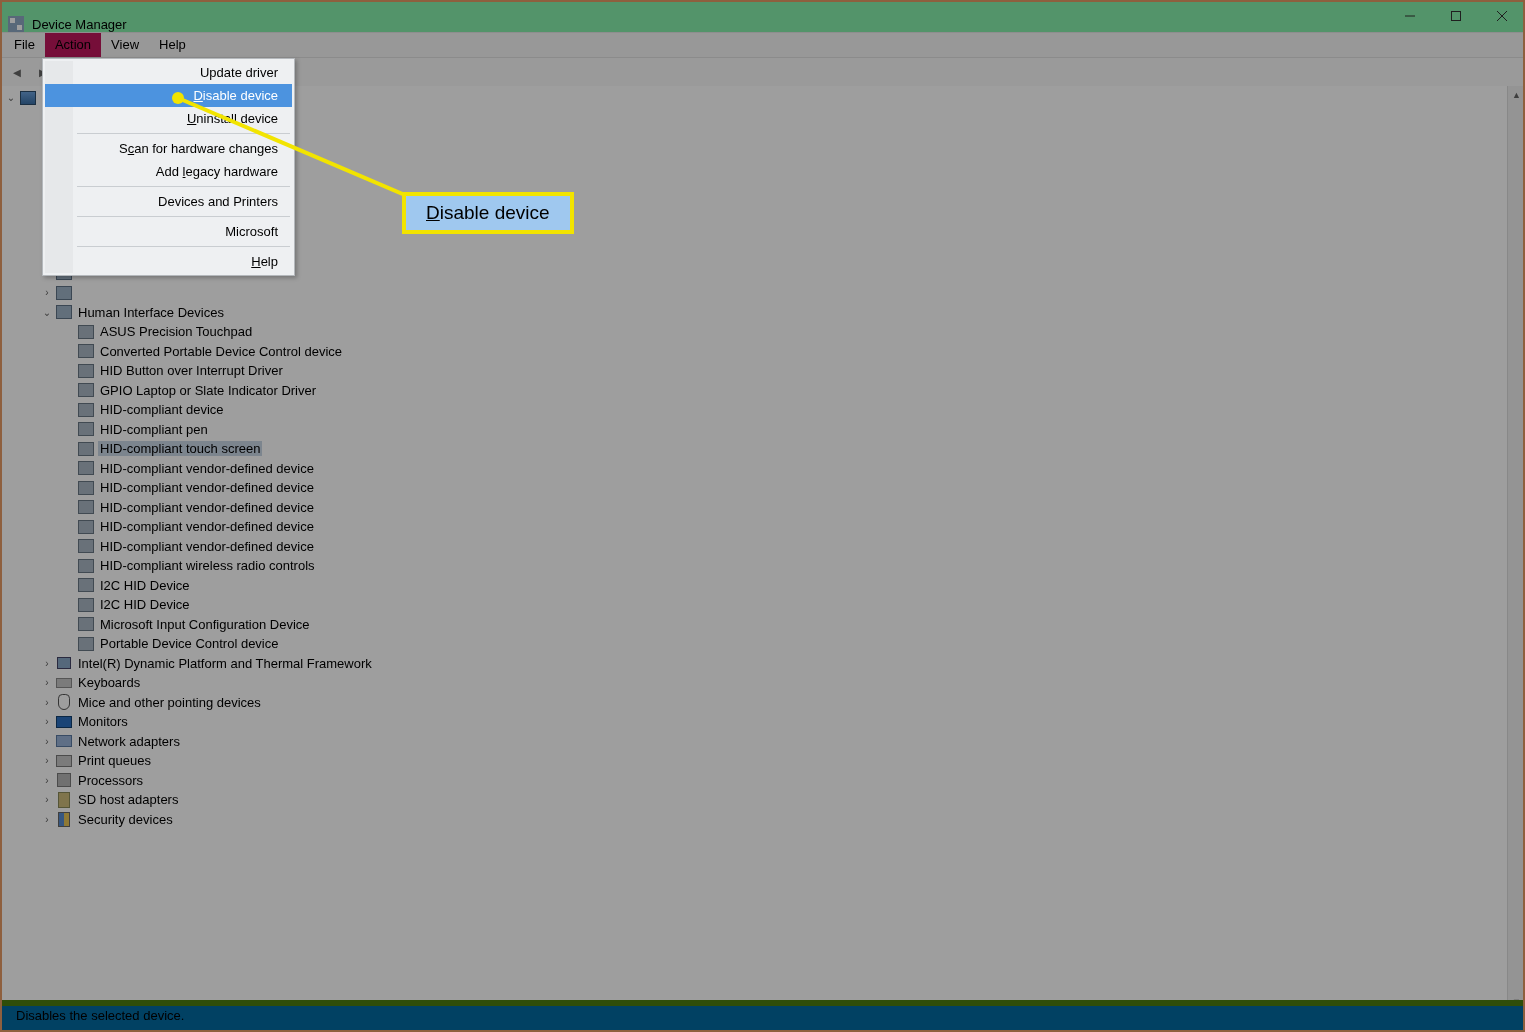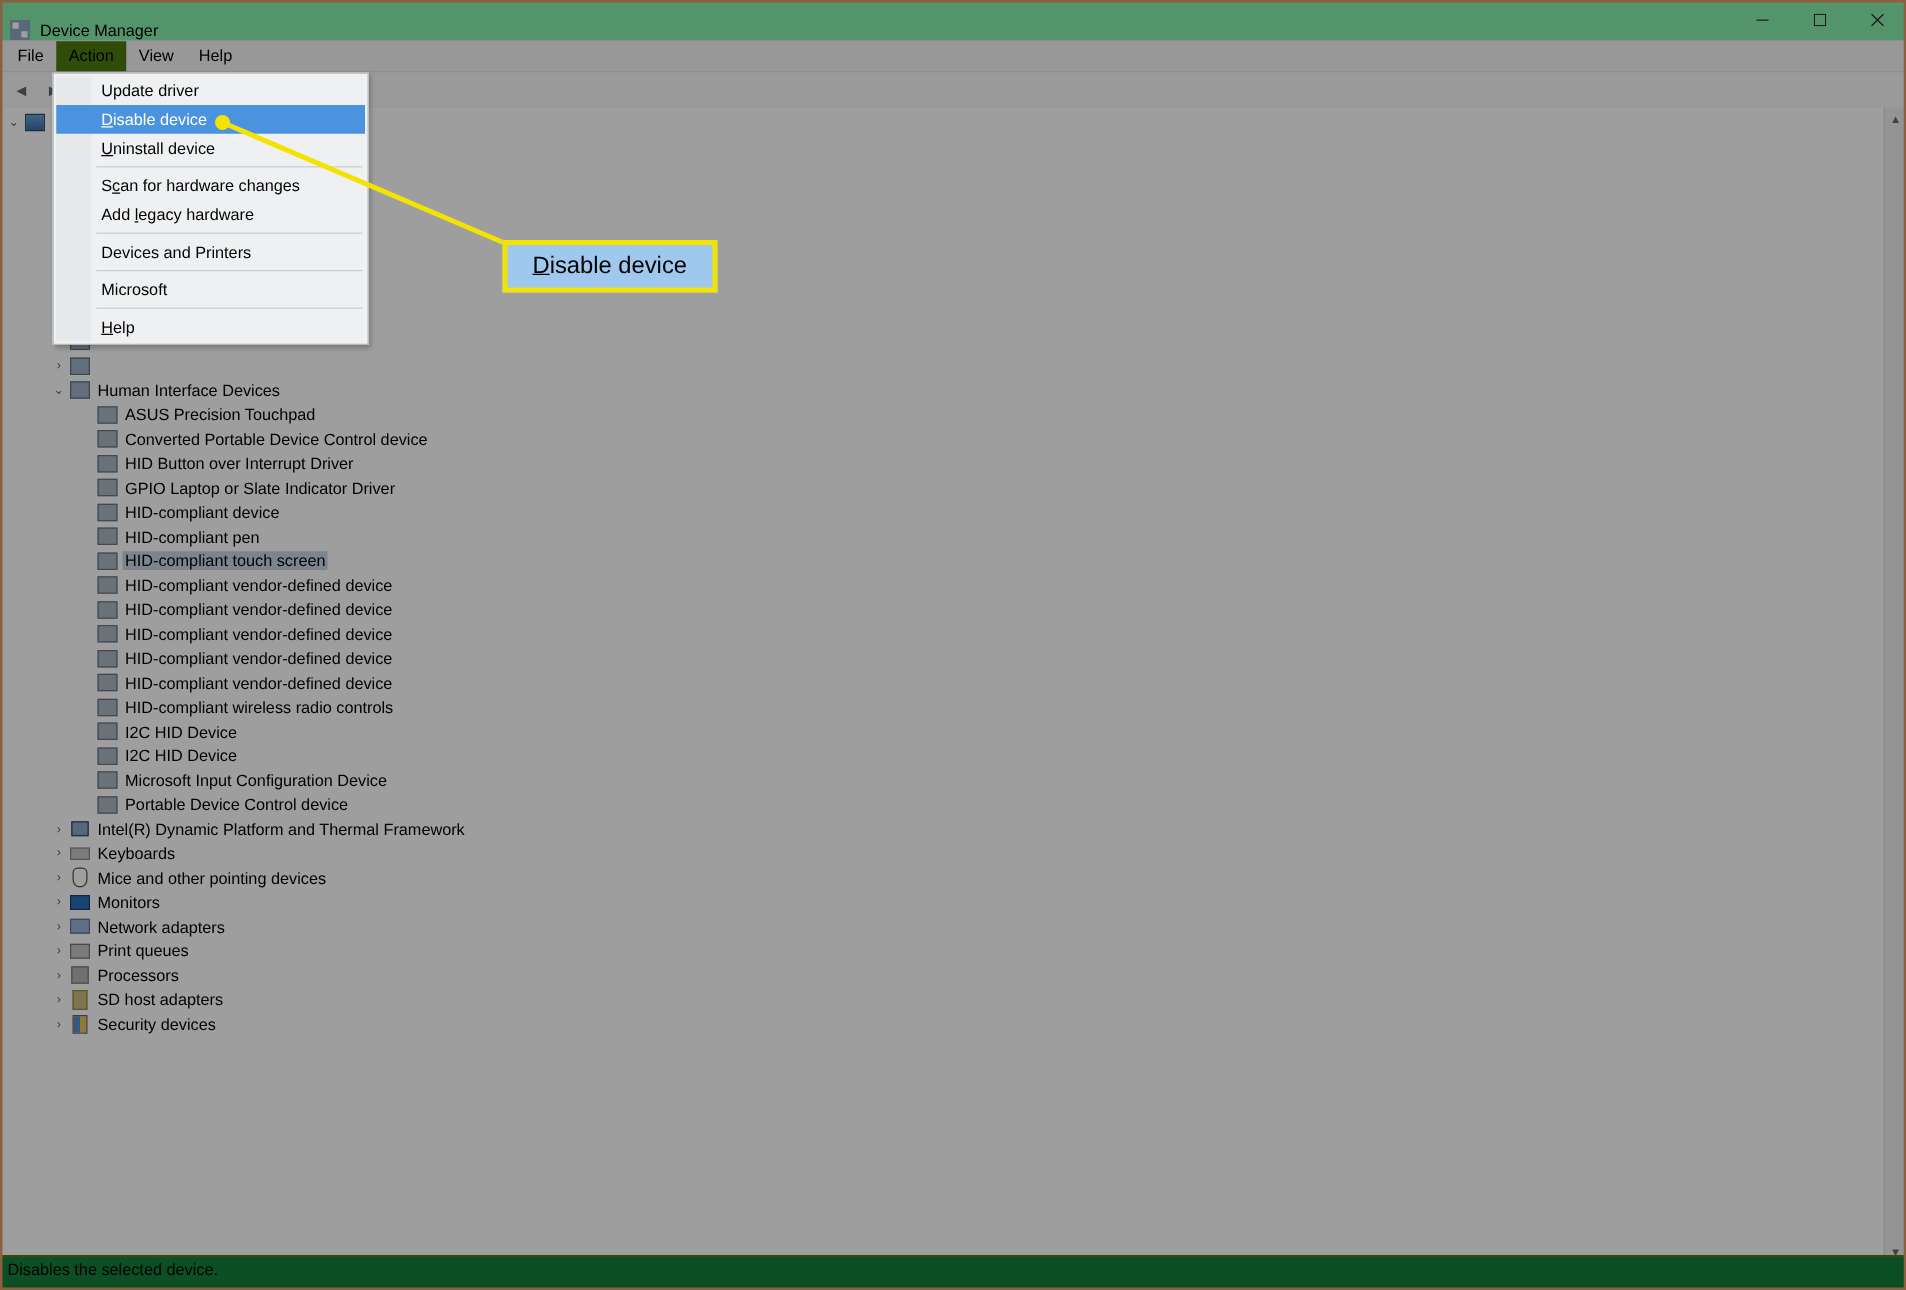--- a/index.html
+++ b/index.html
@@ -13,21 +13,21 @@
   .titlebar .app-icon{width:16px;height:16px;margin:0 8px;display:inline-block;background:#8ea8c4;position:relative;}
   .titlebar .app-icon::before{content:"";position:absolute;left:2px;top:2px;width:5px;height:5px;background:#fff;}
   .titlebar .app-icon::after{content:"";position:absolute;right:2px;bottom:2px;width:5px;height:5px;background:#fff;}
   .titlebar .title{font-size:13px;}
   .winbtns{margin-left:auto;display:flex;}
   .winbtn{width:46px;height:32px;display:flex;align-items:center;justify-content:center;color:#333;}
   .winbtn svg{width:10px;height:10px;}
   
   .menubar{height:24px;display:flex;align-items:stretch;padding:0 4px;background:#f5f5f5;border-bottom:1px solid #e0e0e0;}
   .menubar .m{padding:4px 10px;font-size:13px;}
-  .menubar .m.open{background:#4d7c0f;}
+  .menubar .m.open{background:#be185d;}
   
   .toolbar{height:28px;border-bottom:1px solid #dcdcdc;background:#f8f8f8;display:flex;align-items:center;padding:0 6px;gap:4px;}
   .tbtn{width:22px;height:22px;display:flex;align-items:center;justify-content:center;color:#666;}
   
   .content{position:absolute;left:0;right:0;top:86px;bottom:22px;overflow:hidden;background:#fff;}
   .tree{position:absolute;left:0;top:0;right:18px;bottom:0;overflow:hidden;padding:2px 0;}
   .row{display:flex;align-items:center;height:19.5px;font-size:13px;white-space:nowrap;}
   .tw{display:inline-flex;width:14px;justify-content:center;color:#666;font-size:10px;}
   .row .ci{width:16px;height:16px;margin:0 4px 0 2px;display:inline-flex;align-items:center;justify-content:center;}
   .row.sel .lbl{background:#c9d7e6;}
@@ -44,33 +44,33 @@
   .ic-kb{width:14px;height:8px;background:#c7c7c7;border:1px solid #8a8a8a;}
   .ic-prn{width:14px;height:10px;background:#c7c7c7;border:1px solid #7a7a7a;}
   .ic-cpu{width:12px;height:12px;background:#b5b5b5;border:1px solid #7a7a7a;}
   .ic-sd{width:10px;height:14px;background:#cdbb7b;border:1px solid #8a8a5a;}
   .ic-sec{width:10px;height:13px;background:linear-gradient(90deg,#5a8dd0 50%,#e7c356 50%);border:1px solid #666;}
   .ic-mouse{width:10px;height:14px;border:1px solid #555;border-radius:5px 5px 7px 7px;}
   .ic-chip{width:12px;height:10px;background:#8aa8c7;border:1px solid #446;}
   
   .menu{position:absolute;left:42px;top:58px;width:247px;background:#eef0f2;border:1px solid #b4b8bc;box-shadow:2px 2px 4px rgba(0,0,0,.25);z-index:150;padding:2px;}
   .menu .gutter{position:absolute;left:2px;top:2px;bottom:2px;width:28px;background:#e6e8ea;}
-  .mi{position:relative;padding:4px 14px 4px 36px;font-size:13px;}
+  .mi{position:relative;padding:4px 14px 4px 36px;font-size:13px;text-align:right;}
   .mi.hl{background:#4c93df;color:#fff;}
   .mi .u{text-decoration:underline;}
   .sep{height:1px;background:#c9cdd1;margin:3px 2px 3px 32px;}
   
   .callout{position:absolute;left:402px;top:192px;z-index:160;}
   .callout .box{border:4px solid #f2e400;background:#9fc8ef;padding:6px 20px;font-size:19px;color:#000;}
   .callout .box .u{text-decoration:underline;}
   .line{position:absolute;z-index:155;left:0;top:0;width:1525px;height:1032px;pointer-events:none;}
   .line line{stroke:#f2e400;stroke-width:4;}
   .line circle{fill:#f2e400;}
   
-  .status{position:absolute;left:0;right:0;bottom:0;height:22px;background:#15803d;border-top:2px solid #4d7c0f;padding:2px 6px;font-size:13px;}
+  .status{position:absolute;left:0;right:0;bottom:0;height:22px;background:#0369a1;border-top:6px solid #4d7c0f;padding:2px 16px;font-size:13px;}
   
   .sbar{position:absolute;right:0;top:0;bottom:0;width:17px;background:#efefef;border-left:1px solid #dcdcdc;}
   .sbar .arrow{position:absolute;left:0;width:17px;height:17px;display:flex;align-items:center;justify-content:center;color:#666;font-size:9px;}
   .sbar .up{top:0;} .sbar .dn{bottom:0;}
 </style>
 </head>
 <body>
 
 <div class="window">
 

